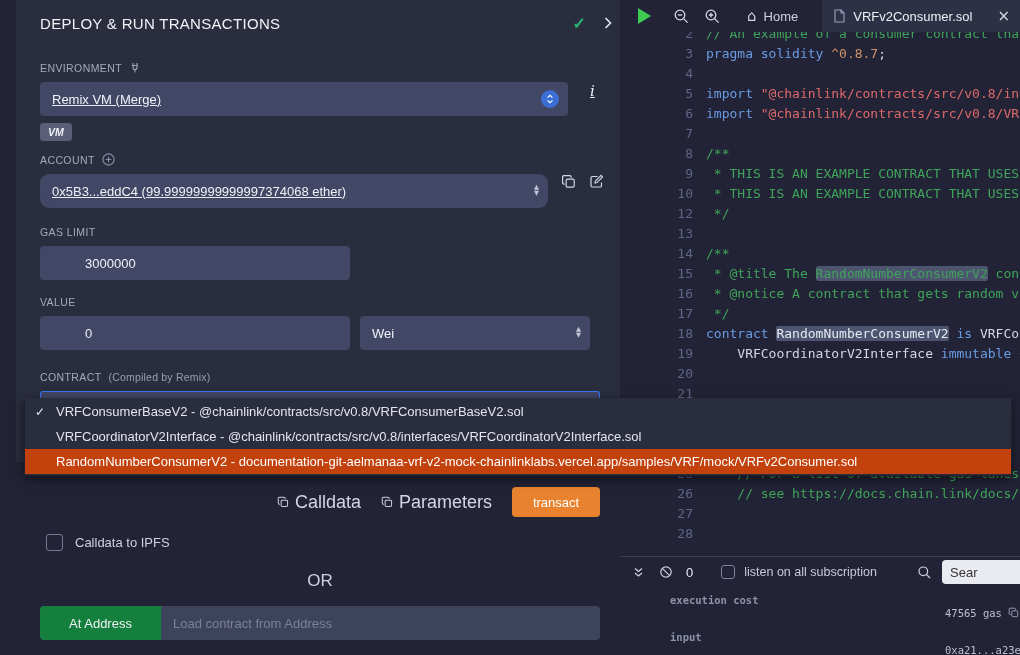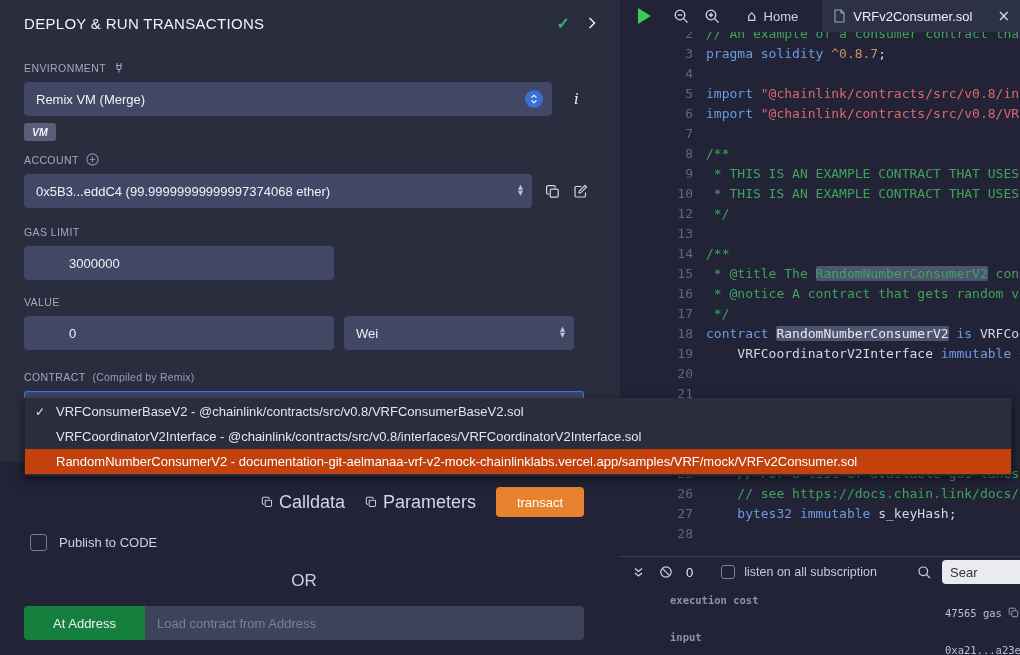--- a/index.html
+++ b/index.html
@@ -1,40 +1,40 @@
 <!DOCTYPE html>
 <html><head>
 <meta charset="utf-8">
 <style>
   html,body{margin:0;padding:0;background:#15161f;}
   .app{position:relative;width:1020px;height:655px;background:#222336;overflow:hidden;
        font-family:"Liberation Sans",sans-serif;color:#e8eaf0;}
 
   
-  .deploy-panel{position:absolute;left:0;top:0;width:620px;height:462px;background:#2a2d3e;}
+  .deploy-panel{position:absolute;left:16px;top:0;width:620px;height:462px;background:#2a2d3e;}
   .panel-header{display:flex;align-items:center;padding:10px 24px 0 24px;height:26px;}
   .panel-title{font-size:15px;font-weight:500;letter-spacing:.3px;color:#f1f2f7;margin:0;}
   .check-icon{margin-left:auto;color:#2bb673;font-size:16px;font-weight:700;}
   .collapse-icon{margin-left:18px;display:flex;align-items:center;}
   .content{padding:0 24px;}
   .f-label{display:flex;align-items:center;gap:7px;font-size:10.5px;letter-spacing:.4px;
            color:#a6a9bd;margin:0 0 8px 0;font-weight:500;}
   .f-label .sub{letter-spacing:.2px;color:#999db2;font-weight:400;}
   .select,.tinput{background:#414764;border-radius:4px;height:34px;display:flex;align-items:center;
            padding:0 12px;font-size:13px;color:#f1f2f7;box-sizing:border-box;border:none;outline:none;}
   input.tinput{display:block;padding-left:45px;}
   input.tinput::placeholder{color:#7c8098;}
-  .env-row,.account-row{display:flex;align-items:center;}
+  .env-row,.account-row{display:flex;align-items:flex-start;text-decoration:underline;}
   .env-select{width:528px;position:relative;}
   .blue-circle{position:absolute;right:9px;top:8px;width:18px;height:18px;border-radius:50%;
            background:#3b6fd6;display:flex;align-items:center;justify-content:center;}
   .info-i{margin-left:22px;font-size:15px;color:#eceef6;font-family:"DejaVu Serif",serif;font-style:italic;}
   .vm-badge{display:inline-block;background:#5a5f77;color:#eef0f6;font-size:10.5px;font-weight:700;
            padding:3px 8px;border-radius:3px;margin-top:7px;font-style:italic;}
-  .account-select{width:508px;position:relative;padding-right:28px;}
+  .account-select{width:508px;position:relative;padding-right:28px;border-radius:9px;}
   .sel-arrows{position:absolute;right:9px;top:0;height:34px;display:flex;flex-direction:column;
            justify-content:center;font-family:"DejaVu Sans",sans-serif;font-size:6.5px;line-height:.9;color:#c2c5d6;}
   .icon-btn{margin-left:13px;display:flex;align-items:center;cursor:pointer;background:none;border:none;padding:0;}
   .value-row{display:flex;gap:10px;}
   .wei-select{width:230px;position:relative;padding-right:26px;}
   .select-focus{width:560px;height:7px;background:#414764;border:1.5px solid #3575f0;border-bottom:none;
            border-radius:3px 3px 0 0;margin-top:6px;box-sizing:border-box;}
   .spacer{height:89px;}
   .actions{width:560px;display:flex;justify-content:flex-end;align-items:center;gap:20px;}
   .mini-btn{display:flex;align-items:center;gap:6px;font-size:18px;color:#d3d6e4;background:none;border:none;padding:0;}
@@ -214,21 +214,21 @@
                 <path d="M3.8 10.2H3a1.4 1.4 0 01-1.4-1.4V3A1.4 1.4 0 013 1.6h5.8A1.4 1.4 0 0110.2 3v.8" stroke="#c8ccda" fill="none" stroke-width="1.3"></path>
               </svg>
           </span>
           <span>Parameters</span>
         </button>
         <button class="transact-btn">transact</button>
       </div>
 
       <div class="publish-row">
         <span class="checkbox"></span>
-        <span>Publish to CODE</span>
+        <span>Calldata to IPFS</span>
       </div>
 
       <div class="or-row">OR</div>
 
       <div class="ataddr-row">
         <button class="ataddr-btn">At Address</button>
         <input class="ataddr-input" placeholder="Load contract from Address" style="">
       </div>
     </div>
   </aside>
@@ -359,21 +359,20 @@
           <div class="code-line">
             <span class="ln">25</span>
             <span class="code-text"><span class="tk-com">    // For a list of available gas lanes on each network,</span></span>
           </div>
           <div class="code-line">
             <span class="ln">26</span>
             <span class="code-text"><span class="tk-com">    // see https://docs.chain.link/docs/vrf-contracts/#configurations</span></span>
           </div>
           <div class="code-line">
             <span class="ln">27</span>
-            <span class="code-text"><span class="tk-kw">    bytes32 immutable</span><span class="tk-pln"> s_keyHash;</span></span>
           </div>
           <div class="code-line">
             <span class="ln">28</span>
             <span class="code-text"></span>
           </div>
         </div>
     </div>
 
     <div class="terminal">
       <div class="term-bar">

